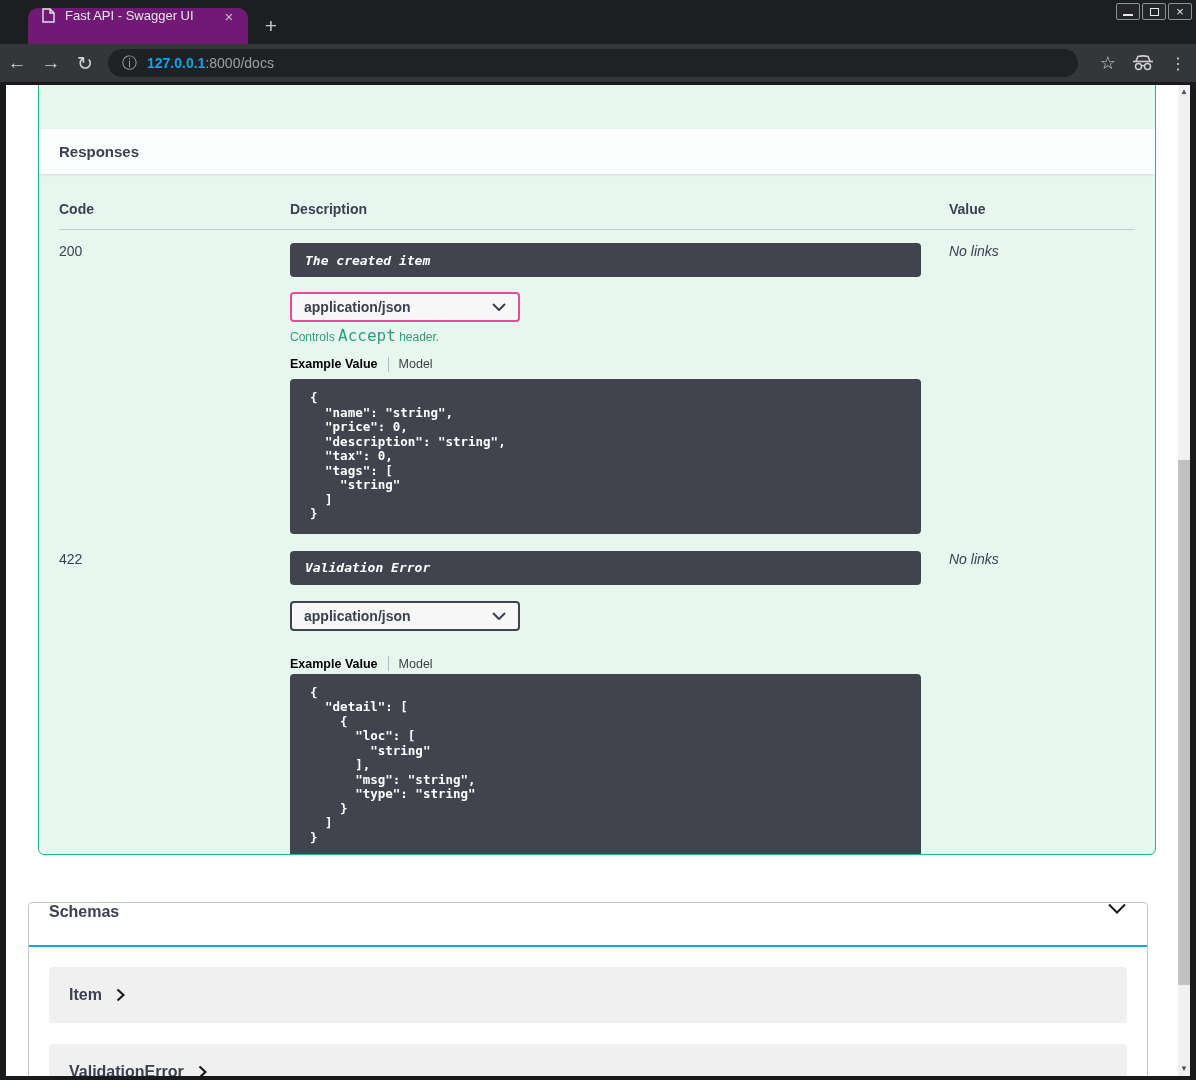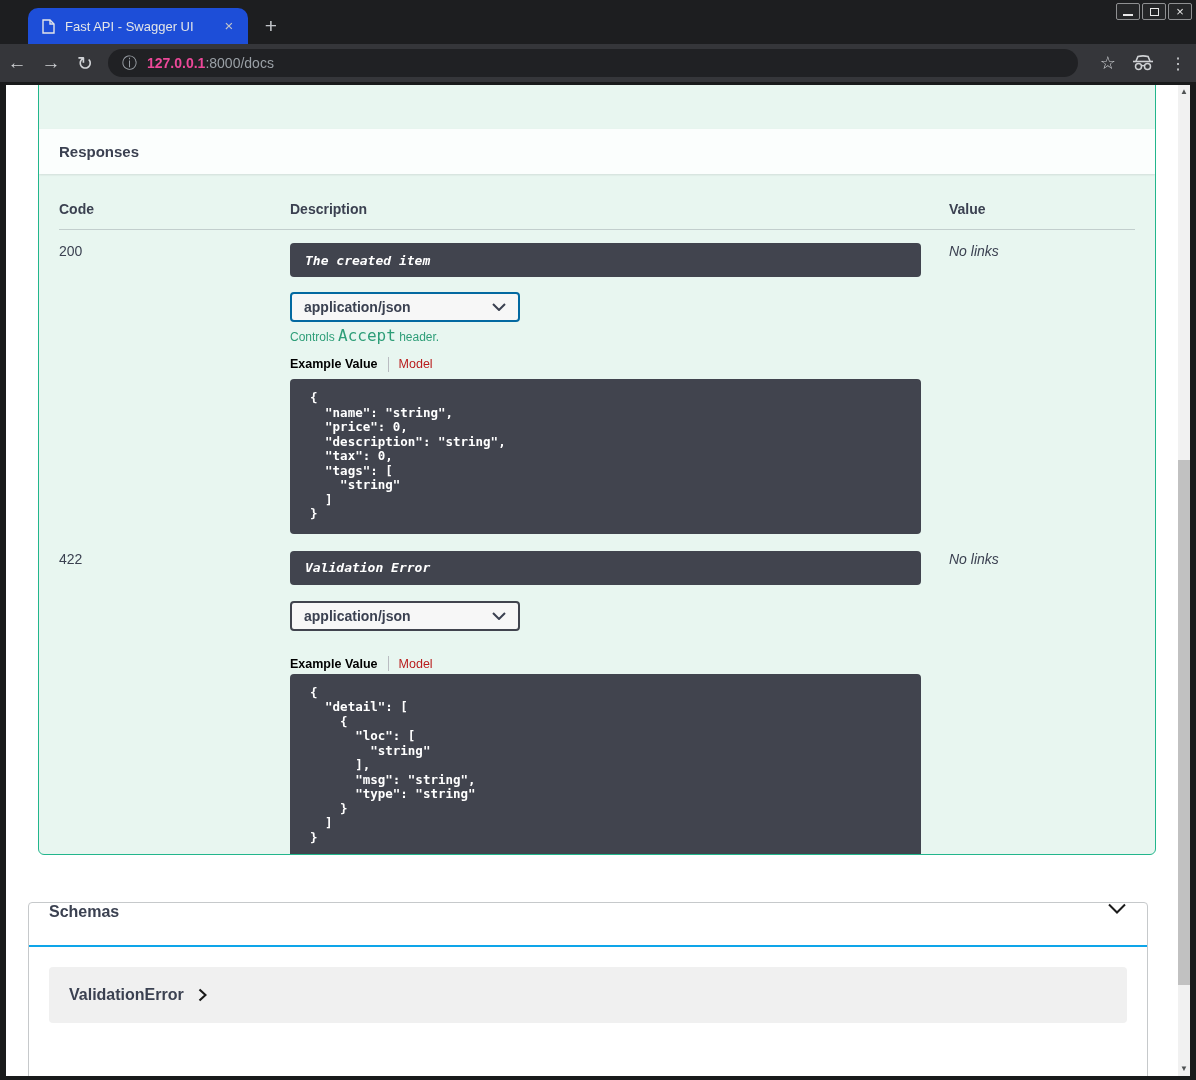--- a/index.html
+++ b/index.html
@@ -1,41 +1,41 @@
 <!DOCTYPE html>
 <html><head>
 <meta charset="utf-8">
 <style>
   * { margin:0; padding:0; box-sizing:border-box; }
   html,body { width:1196px; height:1080px; overflow:hidden; }
   body { background:#191a1b; font-family:"Liberation Sans", sans-serif; position:relative; }
 
   
   .tabstrip { position:absolute; left:0; top:0; width:1196px; height:44px; background:#1d1e20; }
-  .tab { position:absolute; left:28px; top:8px; width:220px; height:36px; background:#1d4ed8;
-         border-radius:10px 10px 0 0; display:flex; align-items:center; padding:0 10px 0 14px; }
+  .tab { position:absolute; left:28px; top:8px; width:220px; height:36px; background:#701a75;
+         border-radius:10px 10px 0 0; display:flex; padding:0 10px 0 14px; }
   .tab-title { color:#e3e5e8; font-size:13px; margin-left:10px; flex:1; white-space:nowrap; overflow:hidden; }
   .tab-close { color:#c2c5c9; font-size:15px; width:18px; height:18px; line-height:17px; text-align:center;
                border-radius:50%; cursor:default; }
   .newtab { position:absolute; left:258px; top:14px; width:26px; height:26px; color:#c2c5c9;
             font-size:21px; line-height:24px; text-align:center; }
   .win-controls { position:absolute; right:4px; top:3px; display:flex; gap:2px; }
   .win-btn { width:24px; height:17px; border:1px solid #8f9092; border-radius:2px; background:#252628;
              display:flex; align-items:center; justify-content:center; }
   .glyph-min { width:10px; height:2px; background:#e8e8e8; margin-top:6px; }
   .glyph-max { width:9px; height:8px; border:1.5px solid #e8e8e8; }
   .glyph-close { color:#e8e8e8; font-size:13px; line-height:13px; }
 
   .toolbar { position:absolute; left:0; top:44px; width:1196px; height:38px; background:#35363a;
              display:flex; align-items:center; }
   .nav-ic { color:#d2d4d7; font-size:19px; width:34px; text-align:center; }
   .urlbar { position:absolute; left:108px; top:5px; width:970px; height:28px; background:#202124;
             border-radius:14px; display:flex; align-items:center; padding:0 14px; }
   .info-ic { color:#9aa0a6; font-size:15px; margin-right:10px; }
-  .url-host { color:#ec4899; font-size:14px; font-weight:bold; }
+  .url-host { color:#0ea5e9; font-size:14px; font-weight:bold; }
   .url-rest { color:#9aa0a6; font-size:14px; }
   .tb-right { position:absolute; right:10px; top:0; height:38px; display:flex; align-items:center; gap:16px; }
   .star-ic { color:#cfd1d4; font-size:18px; }
   .menu-ic { color:#cfd1d4; font-size:16px; letter-spacing:0; }
 
   
   .page { position:absolute; left:6px; top:85px; width:1184px; height:991px; background:#ffffff; overflow:hidden; }
 
   
   .opblock { position:absolute; left:32px; top:-10px; width:1118px; height:780px;
@@ -49,32 +49,32 @@
   .thead { padding-top:27px; padding-bottom:12px; border-bottom:1px solid rgba(59,65,81,.22); }
   .th { font-size:14px; font-weight:bold; color:#3b4151; }
   .trow { padding-top:13px; }
   .trow.second { padding-top:17px; }
   .td-code { font-size:14px; color:#3b4151; }
   .td-links { font-size:14px; font-style:italic; color:#3b4151; }
 
   .desc-box { width:631px; height:34px; background:#41444e; border-radius:4px; color:#ffffff;
               font-family:"DejaVu Sans Mono", monospace; font-style:italic; font-weight:bold;
               font-size:13px; display:flex; align-items:center; padding:0 15px; }
-  .mt-select { width:230px; height:30px; background:#f7f7f7; border:2px solid #0369a1; border-radius:4px;
+  .mt-select { width:230px; height:30px; background:#f7f7f7; border:2px solid #ec4899; border-radius:4px;
                margin-top:15px; display:flex; align-items:center; justify-content:space-between;
                padding:0 12px;gap:28px; }
   .mt-select.dark-border { border-color:#41444e; margin-top:16px; }
   .mt-select .sel-label { font-size:14px; font-weight:bold; color:#3b4151; }
   .accept-note { margin-top:4px; font-size:12px; color:#2e9e78; height:14px; }
   .accept-note code { font-family:"DejaVu Sans Mono", monospace; font-size:16px; }
   .tabs { display:flex; align-items:center; margin-top:16px; height:16px; }
   .tabs.second { margin-top:25px; }
   .tab-ex { font-size:12.5px; font-weight:bold; color:#000000; }
   .tab-sep { width:1px; height:15px; background:#b9bcc1; margin:0 10px; }
-  .tab-model { font-size:12.5px; color:#b91c1c; }
+  .tab-model { font-size:12.5px; color:#404040; }
   pre.example { width:631px; margin-top:7px; background:#41444e; border-radius:4px; color:#ffffff;
                 font-family:"DejaVu Sans Mono", monospace; font-size:12.5px; font-weight:bold;
                 line-height:14.5px; padding:12px 20px; white-space:pre; }
   pre.example.second { margin-top:2px; }
 
   
   .schemas { position:absolute; left:22px; top:817px; width:1120px; height:300px; background:#ffffff;
              border:1px solid #c6c9cb; border-radius:4px 4px 0 0; }
   .schemas-header { height:44px; display:flex; align-items:flex-start; justify-content:space-between;
                     padding:0 20px; border-bottom:2px solid #0ea5e9; }
@@ -220,20 +220,26 @@
 
   <div class="schemas">
     <div class="schemas-header">
       <span class="schemas-title">Schemas</span>
       <svg class="chev" width="20" height="11" viewBox="0 0 20 11">
         <path d="M2 1.5 L10 9.5 L18 1.5" fill="none" stroke="#1b1b1b" stroke-width="2"></path>
       </svg>
     </div>
     <div class="schemas-body">
       <div class="model-box">
+        <span class="model-name">Item</span>
+        <svg class="chev" width="9" height="14" viewBox="0 0 9 14">
+          <path d="M1.5 1.5 L7.5 7 L1.5 12.5" fill="none" stroke="#1b1b1b" stroke-width="2.2"></path>
+        </svg>
+      </div>
+      <div class="model-box">
         <span class="model-name">ValidationError</span>
         <svg class="chev" width="9" height="14" viewBox="0 0 9 14">
           <path d="M1.5 1.5 L7.5 7 L1.5 12.5" fill="none" stroke="#1b1b1b" stroke-width="2.2"></path>
         </svg>
       </div>
     </div>
   </div>
 
   <div class="scrollbar">
     <div class="sb-arrow sb-up">▲</div>

